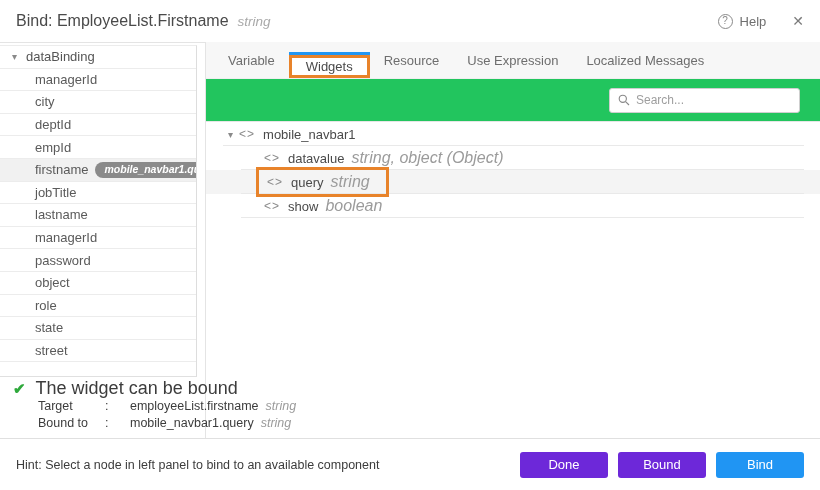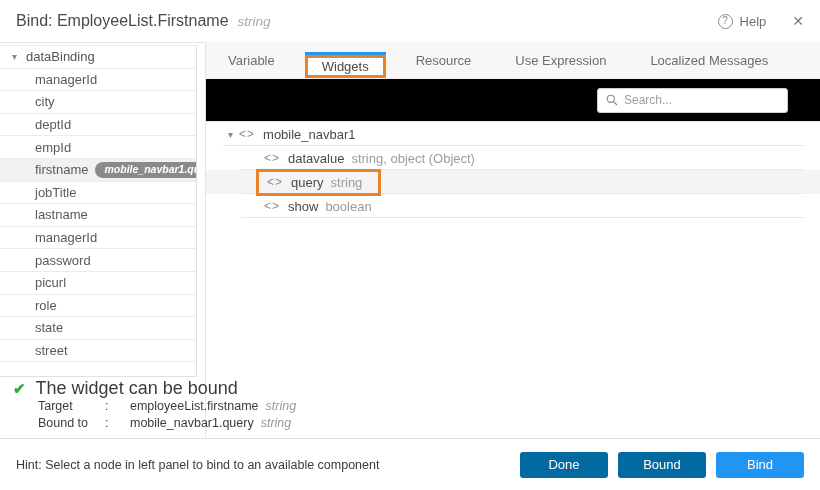--- a/index.html
+++ b/index.html
@@ -48,38 +48,38 @@
   }
   .side-row.partial { border-bottom:none; height:13px; overflow:hidden; }
 
   
   .rightpanel {
     position:absolute; left:205px; top:42px; width:615px; height:396px;
     border-left:1px solid #e4e4e4; background:#fff;
   }
   .tabbar {
     display:flex; align-items:stretch; height:37px; background:#f7f7f7;
-    padding-left:8px; position:relative; border-bottom:1px solid #efefef;gap:16px;
+    padding-left:8px; position:relative; border-bottom:1px solid #efefef;
   }
   .tab {
     padding:0 14px; display:flex; align-items:center;
     font-size:13px; color:#6e6e6e; cursor:pointer; white-space:nowrap;
   }
   .tab.active {
     position:relative; background:#fff; color:#4a4a4a;
     border:3px solid #e8832a; margin-top:13px;
   }
   .blue-bar {
     position:absolute; top:-6px; left:-3px; right:-3px; height:3px;
     background:#2196f3;
   }
 
   .search-row {
     height:43px; display:flex; align-items:center; justify-content:flex-end;
-    border-bottom:1px solid #e6e6e6; padding-right:32px; background:#000000;
+    border-bottom:1px solid #e6e6e6; padding-right:20px; background:#22c55e;
   }
   .search-box {
     display:flex; align-items:center; gap:6px;
     width:191px; height:25px; border:1px solid #cfcfcf; border-radius:3px;
     padding:0 8px; background:#fff;
   }
   .search-box input {
     border:none; outline:none; flex:1; font-size:12px; color:#4a4a4a;
     font-family:"Liberation Sans", sans-serif; background:transparent;
   }
@@ -93,21 +93,21 @@
   .tree-row::after {
     content:""; position:absolute; bottom:0; height:1px; background:#e9e9e9;
     left:17px; right:16px;
   }
   .tree-row.child::after { left:35px; }
   .tree-row.root-row { padding-left:22px; }
   .tree-row.child { padding-left:52px; }
   .tree-row.selected { background:#f4f4f4; }
   .code-tag { color:#8a8a8a; font-size:12px; letter-spacing:1px; margin:0 8px 0 6px; }
   .root-row .caret { margin-right:0; }
-  .node-type { color:#9b9b9b; font-size:13px; margin-left:7px; }
+  .node-type { font-style:italic; color:#9b9b9b; font-size:16px; margin-left:7px; }
   .anno-box {
     display:inline-flex; align-items:center;
     border:3px solid #e8832a; padding:3px 16px 3px 2px; margin-left:-2px;
     background:transparent; position:relative; z-index:2;
   }
 
   
   .summary { position:absolute; left:0; top:381px; width:500px; }
   .summary-status { display:flex; align-items:flex-start; gap:10px; padding-left:13px; }
   .check { color:#2fa93c; font-size:15px; font-weight:bold; line-height:15px; }
@@ -127,21 +127,21 @@
     border-top:1px solid #e0e0e0; display:flex; align-items:center;
     justify-content:space-between; padding:0 16px; background:#fff;
   }
   .hint { font-size:12.5px; color:#3c3c3c; }
   .btns { display:flex; gap:10px; }
   .btn {
     width:88px; height:26px; border:none; border-radius:3px;
     color:#fff; font-size:13px; font-family:"Liberation Sans", sans-serif;
     cursor:pointer; display:flex; align-items:center; justify-content:center;
   }
-  .btn.gray { background:#0369a1; }
+  .btn.gray { background:#6d28d9; }
   .btn.primary { background:#2095f3; }
 </style>
 </head>
 <body>
 
 <div class="stage">
 
   <div class="header">
     <span class="title">Bind: EmployeeList.Firstname</span>
     <span class="title-type">string</span>
@@ -181,21 +181,21 @@
     <div class="side-row">
         <span>lastname</span>
       </div>
     <div class="side-row">
         <span>managerId</span>
       </div>
     <div class="side-row">
         <span>password</span>
       </div>
     <div class="side-row">
-        <span>picurl</span>
+        <span>object</span>
       </div>
     <div class="side-row">
         <span>role</span>
       </div>
     <div class="side-row">
         <span>state</span>
       </div>
     <div class="side-row">
         <span>street</span>
       </div>

